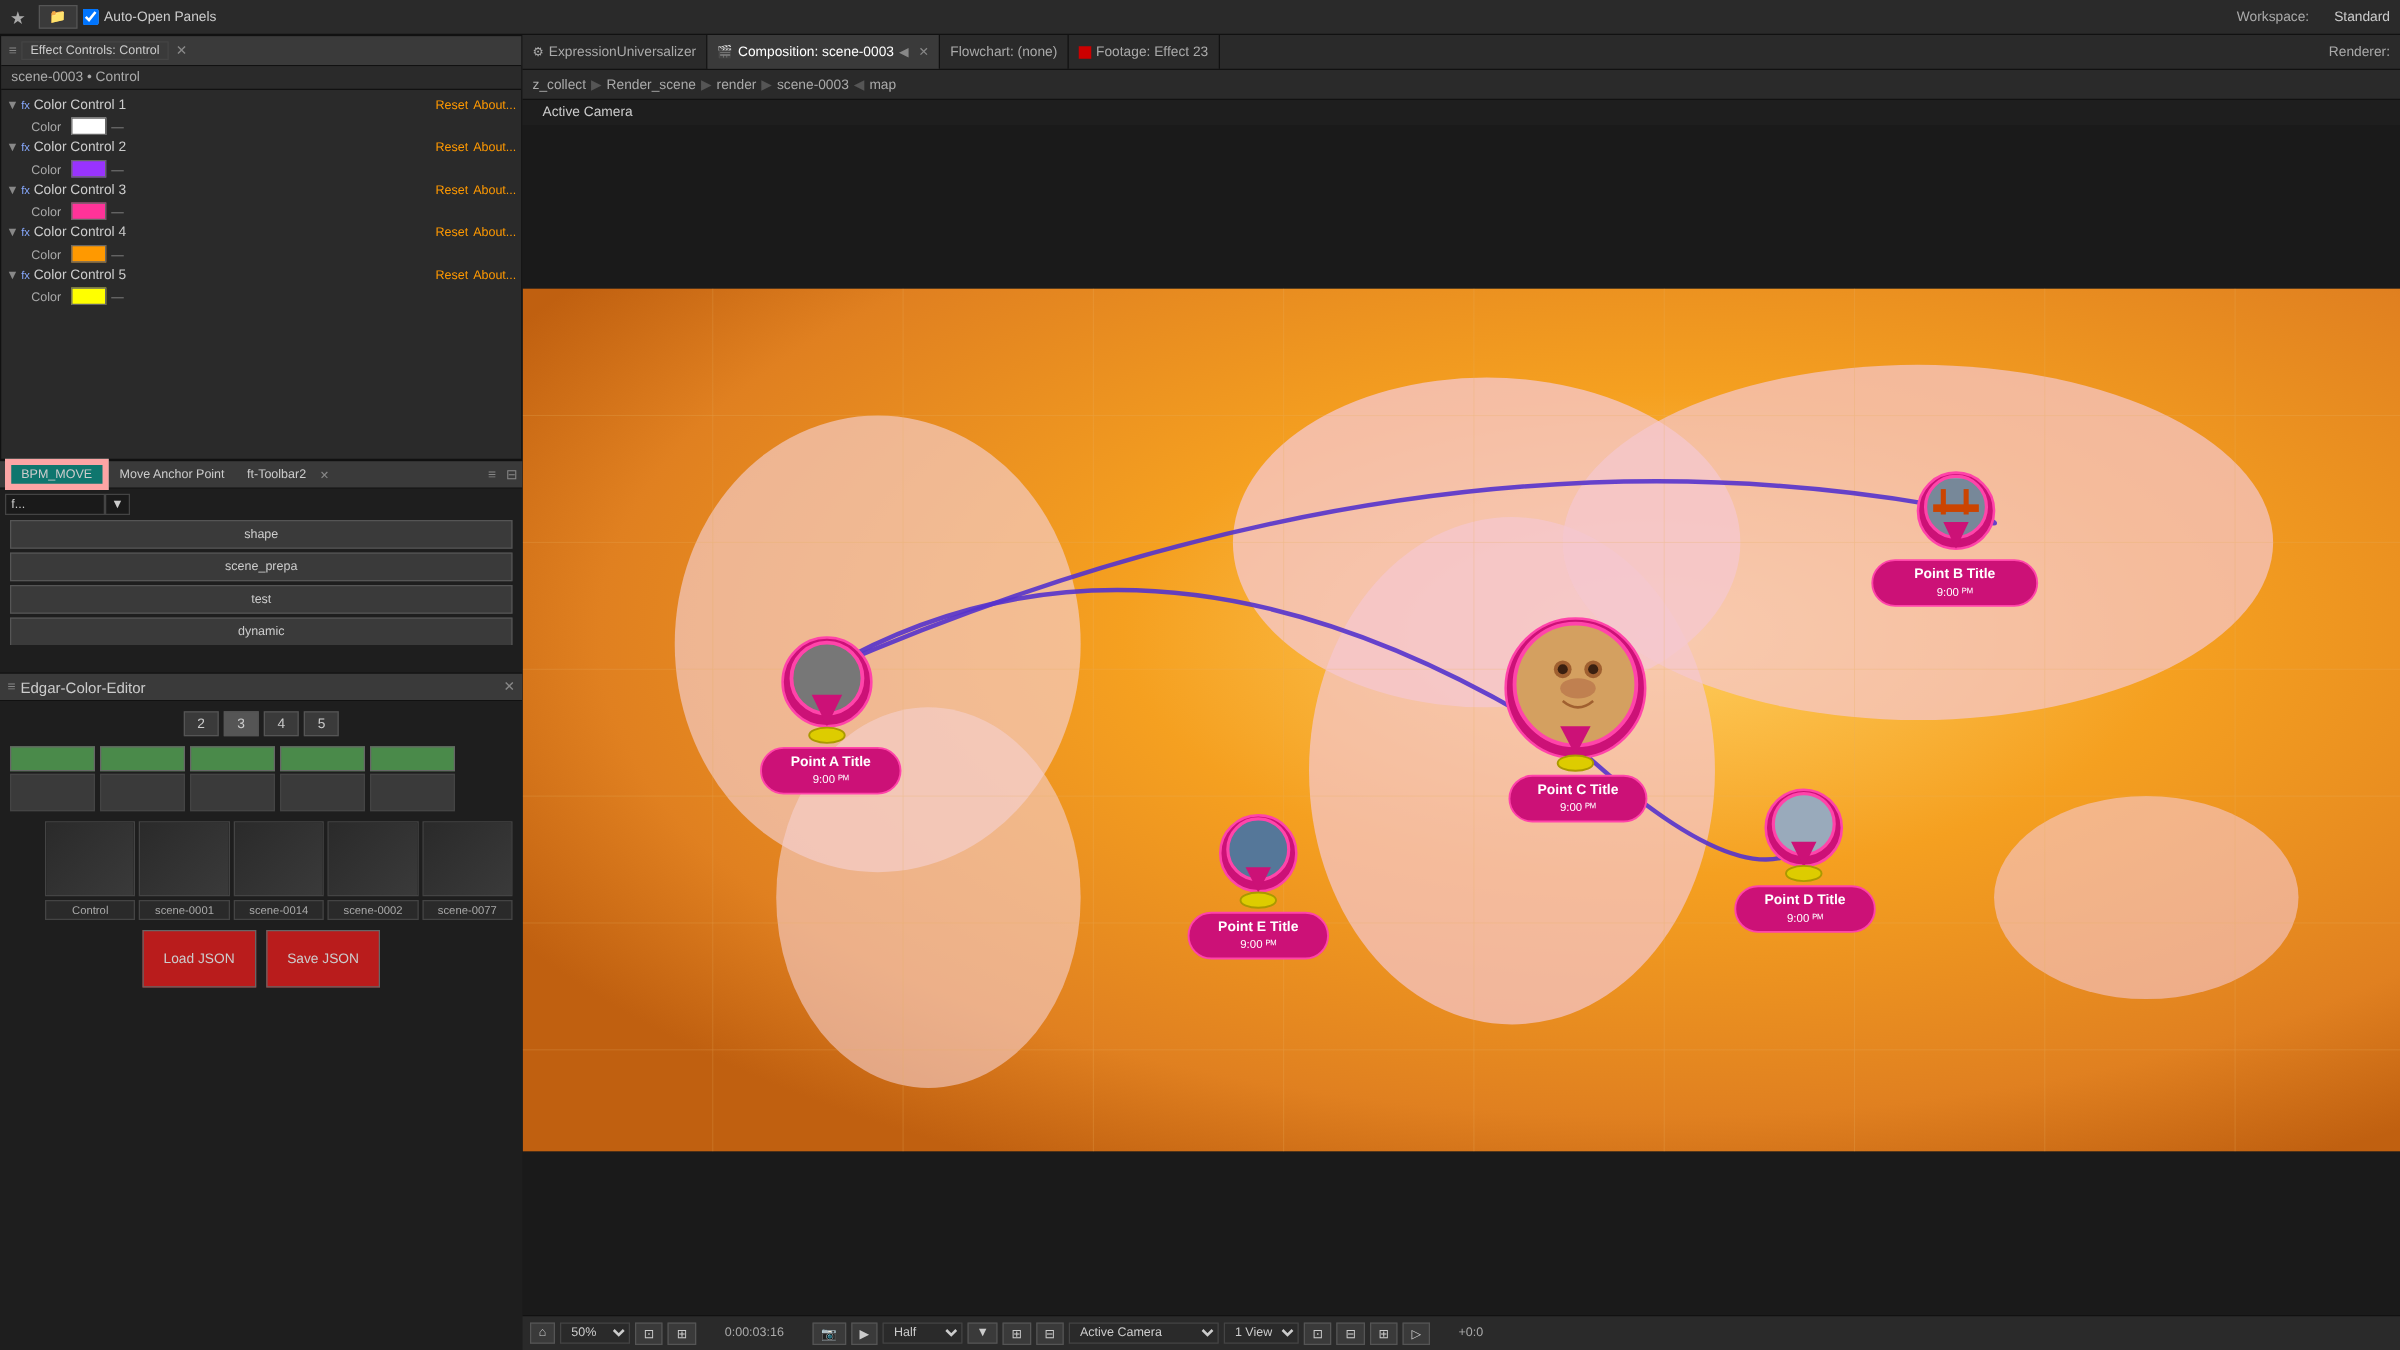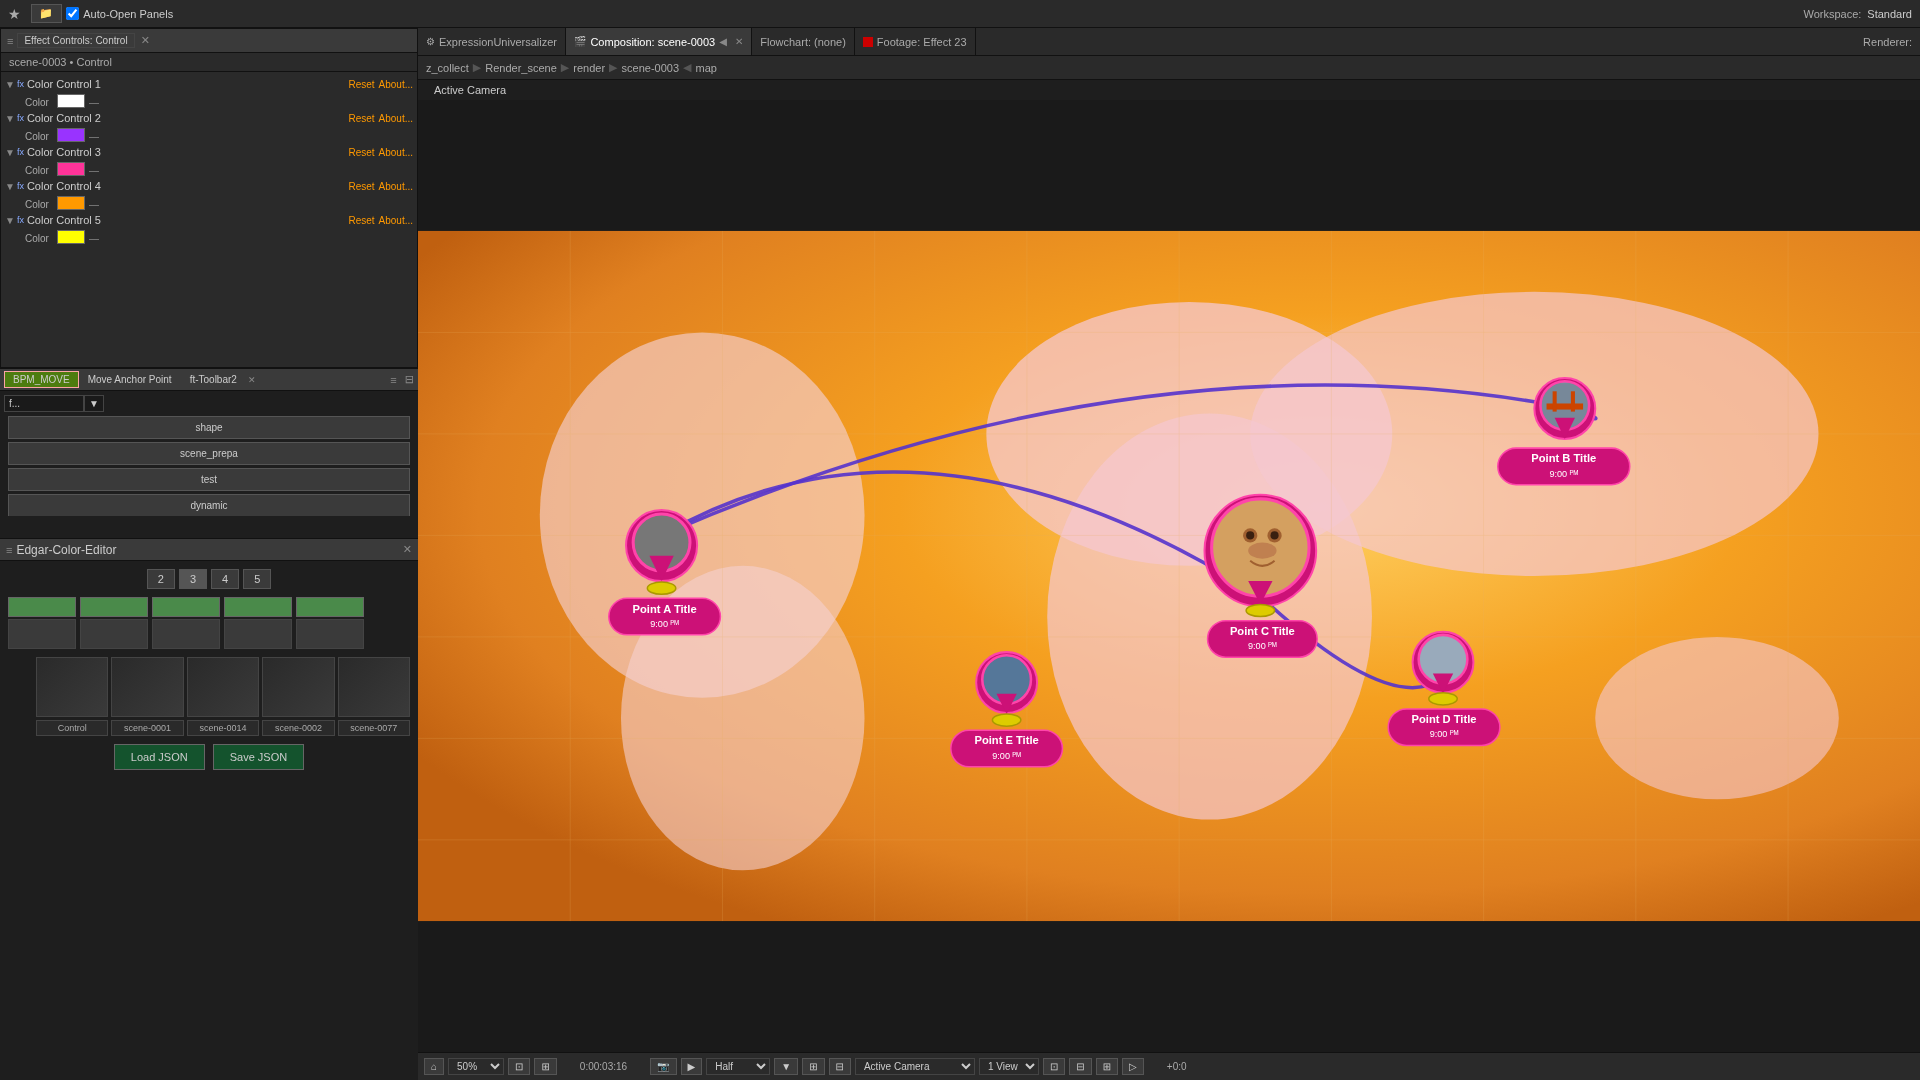--- a/index.html
+++ b/index.html
@@ -3,21 +3,21 @@
   <meta charset="utf-8">
   <style>
     * { box-sizing: border-box; margin: 0; padding: 0; }
     body { background: #1a1a1a; color: #ccc; font-family: Arial, sans-serif; font-size: 11px; width: 1920px; height: 1080px; overflow: hidden; display: flex; flex-direction: column; }
 
     
     .top-bar { background: #2a2a2a; height: 28px; display: flex; align-items: center; padding: 0 8px; border-bottom: 1px solid #111; flex-shrink: 0; }
     .top-bar-logo { color: #aaa; font-size: 14px; margin-right: 10px; }
     .top-bar-btn { background: #3a3a3a; border: 1px solid #555; color: #ccc; padding: 2px 8px; font-size: 11px; cursor: pointer; margin-right: 4px; }
     .workspace-label { margin-left: auto; color: #aaa; font-size: 11px; }
-    .workspace-value { color: #ccc; font-size: 11px; margin-left: 6px; }
+    .workspace-value { color: #ccc; font-size: 11px; margin-left: 20px; }
 
     
     .main-area { display: flex; flex: 1; overflow: hidden; }
 
     
     .left-panel { width: 418px; display: flex; flex-direction: column; background: #1e1e1e; flex-shrink: 0; }
 
     
     .panel { border: 1px solid #111; background: #2a2a2a; flex-shrink: 0; }
     .panel-header { background: #3a3a3a; height: 24px; display: flex; align-items: center; padding: 0 6px; border-bottom: 1px solid #111; }
@@ -35,21 +35,21 @@
     .ec-label { color: #ccc; font-size: 11px; flex: 1; }
     .ec-reset { color: #f90; font-size: 10px; cursor: pointer; margin-right: 4px; }
     .ec-about { color: #f90; font-size: 10px; cursor: pointer; }
     .ec-color-row { display: flex; align-items: flex-end; padding: 2px 4px 2px 24px; }
     .ec-color-label { color: #aaa; font-size: 10px; margin-right: 8px; }
     .color-swatch { width: 28px; height: 14px; border: 1px solid #666; margin-right: 4px; cursor: pointer; }
     .ec-chain { color: #888; font-size: 10px; }
     .bpm-panel { flex: 0 0 170px; border-top: 1px solid #111; }
     .bpm-tabs { background: #3a3a3a; height: 22px; display: flex; align-items: center; padding: 0 4px; border-bottom: 1px solid #111; }
     .bpm-tab { color: #ccc; font-size: 10px; padding: 2px 8px; cursor: pointer; border: 1px solid transparent; }
-    .bpm-tab.active { border: 1px solid #fca5a5; background: #4d7c0f; }
+    .bpm-tab.active { border: 5px solid #fca5a5; background: #0f766e; }
     .bpm-tab-close { color: #888; font-size: 9px; margin-left: 2px; }
     .bpm-body { padding: 4px; }
     .bpm-search { display: flex; align-items: center; margin-bottom: 4px; }
     .bpm-input { background: #1a1a1a; border: 1px solid #444; color: #ccc; font-size: 10px; padding: 2px 4px; width: 80px; }
     .bpm-dropdown { background: #1a1a1a; border: 1px solid #444; color: #ccc; font-size: 10px; padding: 2px; width: 20px; cursor: pointer; }
     .bpm-grid { display: grid; grid-template-columns: 1fr; gap: 3px; padding: 0 4px; }
     .bpm-btn { background: #3a3a3a; border: 1px solid #555; color: #ccc; font-size: 10px; padding: 5px 4px; cursor: pointer; text-align: center; }
     .bpm-scroll { overflow-y: auto; max-height: 100px; }
 
     
@@ -63,21 +63,21 @@
     .edgar-tab.active { background: #555; }
     .edgar-swatches { display: flex; gap: 4px; margin-bottom: 8px; }
     .edgar-swatch-col { display: flex; flex-direction: column; gap: 2px; }
     .edgar-swatch-top { width: 68px; height: 20px; background: #4a8a4a; border: 1px solid #666; cursor: pointer; }
     .edgar-swatch-mid { width: 68px; height: 30px; background: #3a3a3a; border: 1px solid #444; cursor: pointer; }
     .edgar-comp-row { display: flex; gap: 3px; margin-bottom: 8px; margin-left: 28px; }
     .edgar-comp-item { flex: 1; text-align: center; cursor: pointer; }
     .edgar-comp-preview { height: 60px; border: 1px solid #444; background: #2a2a2a; margin-bottom: 3px; position: relative; overflow: hidden; }
     .edgar-comp-label { color: #aaa; font-size: 9px; text-align: center; padding: 2px; border: 1px solid #444; background: #2a2a2a; cursor: pointer; }
     .edgar-buttons { display: flex; gap: 8px; justify-content: center; }
-    .edgar-btn { background: #14532d; border: 1px solid #666; color: #ccc; font-size: 11px; padding: 6px 16px; cursor: pointer; }
+    .edgar-btn { background: #b91c1c; border: 1px solid #666; color: #ccc; font-size: 11px; padding: 16px 16px; cursor: pointer; }
 
     
     .right-panel { flex: 1; display: flex; flex-direction: column; }
     .tabs-bar { background: #2a2a2a; height: 28px; display: flex; align-items: center; border-bottom: 1px solid #111; flex-shrink: 0; }
     .tab-item { display: flex; align-items: center; padding: 0 8px; height: 100%; border-right: 1px solid #111; cursor: pointer; font-size: 11px; color: #aaa; }
     .tab-item.active { background: #3a3a3a; color: #fff; }
     .tab-item .tab-icon { margin-right: 4px; font-size: 10px; }
     .tab-close { color: #888; margin-left: 4px; font-size: 10px; }
     .tab-arrow { color: #888; margin: 0 4px; font-size: 10px; }
 

